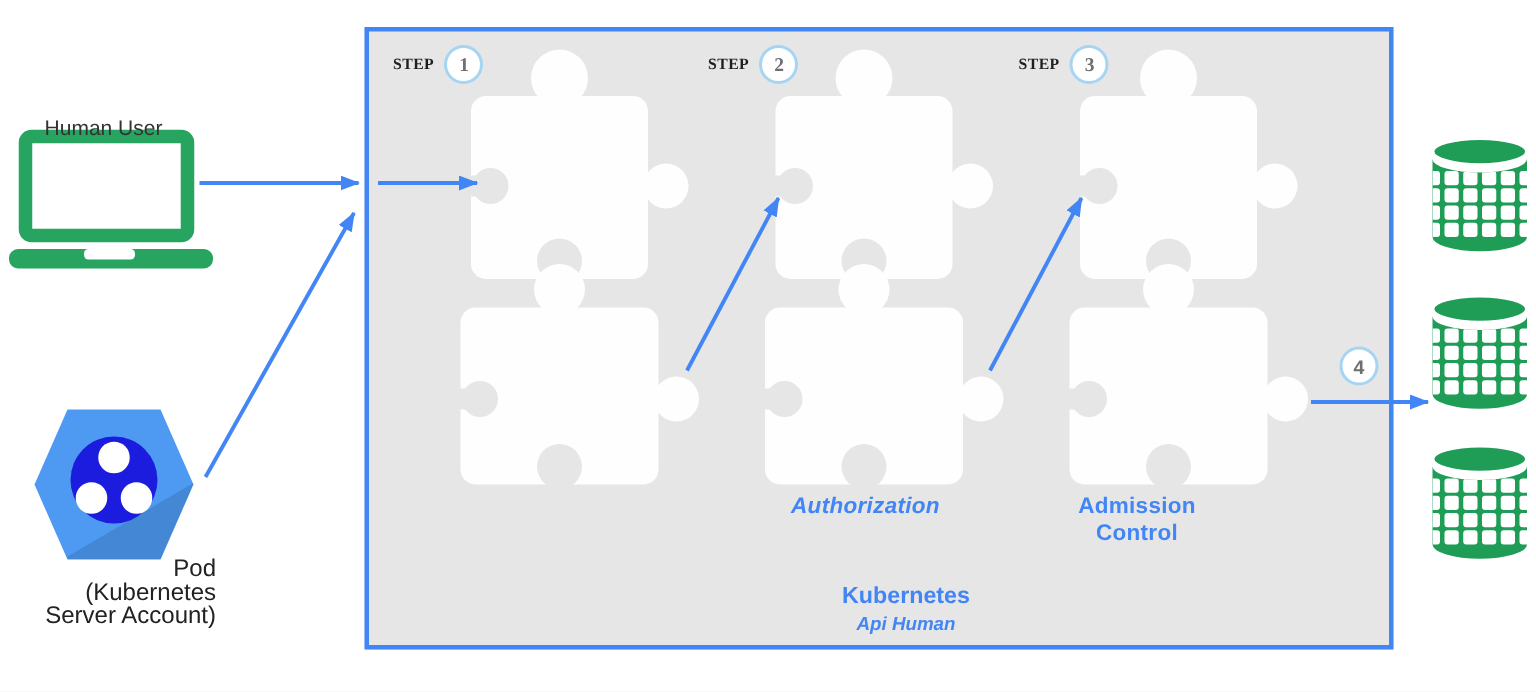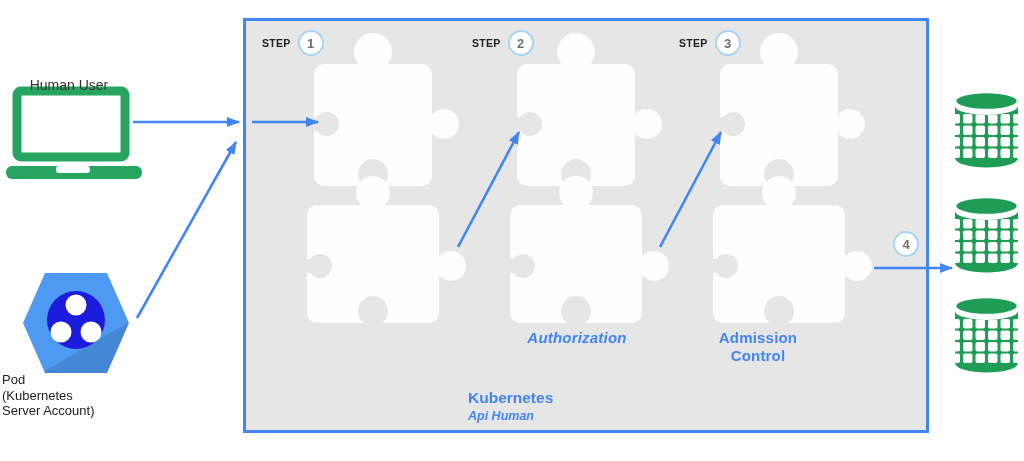--- a/index.html
+++ b/index.html
@@ -7,37 +7,37 @@
     position:relative;width:1024px;height:461px;background:#fff;overflow:hidden;
     font-family:"Liberation Sans","DejaVu Sans",sans-serif;
   }
   .api-box{
     position:absolute;left:243px;top:18px;width:686px;height:415px;
     box-sizing:border-box;background:#E6E6E6;border:3px solid #4285F4;z-index:0;
   }
   #diagram-svg{position:absolute;left:0;top:0;z-index:1;pointer-events:none;}
   .txt{position:absolute;z-index:2;}
   .human-label{left:8px;top:77px;width:122px;text-align:center;font-size:14px;color:#333;}
-  .pod-label{left:2px;top:372px;width:142px;text-align:left;font-size:13px;line-height:15.5px;color:#222;}
-  .step{position:absolute;z-index:2;top:30px;height:26px;display:flex;align-items:center;gap:7px;}
+  .pod-label{left:2px;top:372px;width:142px;text-align:right;font-size:16px;line-height:15.5px;color:#222;}
+  .step{position:absolute;z-index:2;top:30px;height:26px;display:flex;align-items:center;gap:7px;font-family:Liberation Serif, serif;}
   .step-word{font-size:10.5px;font-weight:700;letter-spacing:.3px;color:#1F1F1F;}
   .badge{
     width:26px;height:26px;border-radius:50%;background:#fff;border:2.5px solid #A6D5F4;
     box-sizing:border-box;display:flex;align-items:center;justify-content:center;
     font-size:13px;font-weight:700;color:#6F6F6F;
   }
   .badge4{position:absolute;z-index:2;left:893px;top:231px;}
   .module{
     position:absolute;z-index:2;top:329px;text-align:center;
     font-size:15px;font-weight:700;letter-spacing:.2px;color:#4285F4;line-height:18px;
   }
   .m0{left:295px;width:160px;}
   .m1{left:497px;width:160px;font-style:italic;}
   .m2{left:702px;width:112px;}
-  .k8s{position:absolute;z-index:2;left:468px;top:389px;width:200px;color:#4285F4;}
+  .k8s{position:absolute;z-index:2;left:504px;top:389px;width:200px;text-align:center;color:#4285F4;}
   .k8s-title{font-size:15.5px;font-weight:700;}
   .k8s-sub{font-size:12.5px;font-style:italic;font-weight:600;margin-top:2px;}
 </style>
 </head>
 <body>
 
 <div class="canvas">
 
   <div class="api-box"></div>
 

